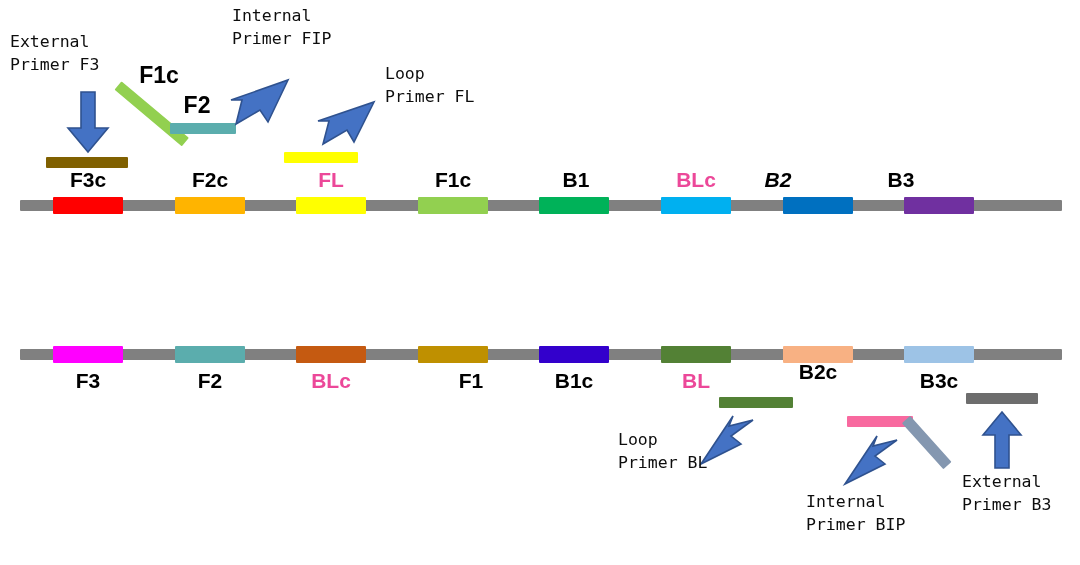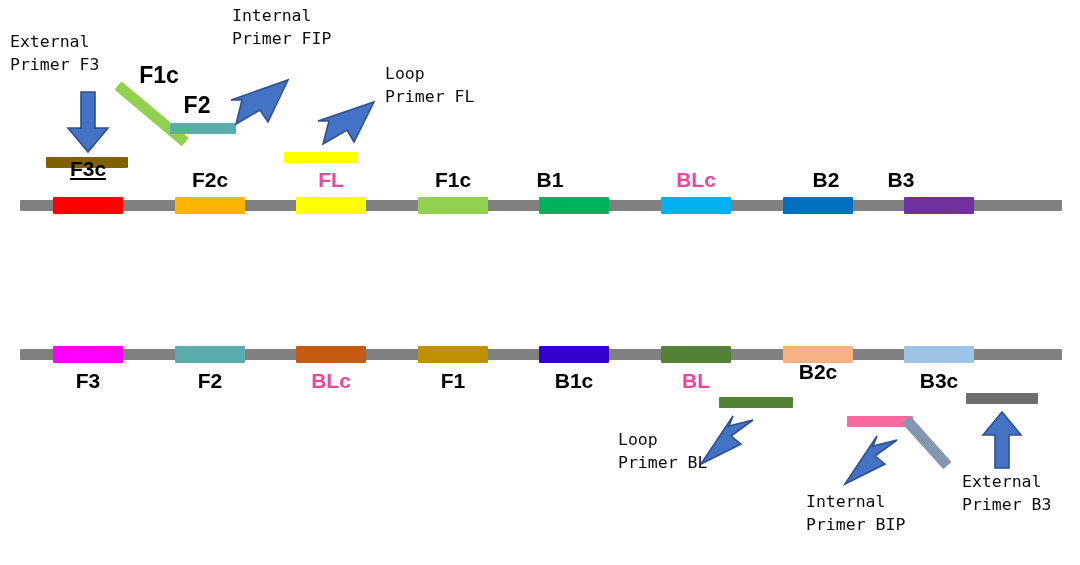--- a/index.html
+++ b/index.html
@@ -80,48 +80,48 @@
   <div class="arrow" style="left:314px;top:100px;">
     <svg width="62" height="50" viewBox="0 0 62 50">
       <polygon points="60,2 40,42 33,30 9,44 15,21 4,21" fill="#4472C4" stroke="#2F528F" stroke-width="1.6"></polygon>
     </svg>
   </div>
 
   <div class="strand-backbone" style="left:20px;top:200px;width:1042px;"></div>
 
   <div id="top-strand">
       <div class="seg" style="left: 53px; top: 197px; width: 70px; background: rgb(255, 0, 0);"></div>
-      <div class="seg-label" style="left: 28px; top: 157px; width: 120px; text-decoration: underline;">F3c</div>
+      <div class="seg-label" style="left: 28px; top: 168px; width: 120px;">F3c</div>
       <div class="seg" style="left: 175px; top: 197px; width: 70px; background: rgb(255, 180, 0);"></div>
       <div class="seg-label" style="left: 150px; top: 168px; width: 120px;">F2c</div>
       <div class="seg" style="left: 296px; top: 197px; width: 70px; background: rgb(255, 255, 0);"></div>
       <div class="seg-label muted" style="left: 271px; top: 168px; width: 120px;">FL</div>
       <div class="seg" style="left: 418px; top: 197px; width: 70px; background: rgb(146, 208, 80);"></div>
       <div class="seg-label" style="left: 393px; top: 168px; width: 120px;">F1c</div>
       <div class="seg" style="left: 539px; top: 197px; width: 70px; background: rgb(0, 178, 89);"></div>
-      <div class="seg-label" style="left: 490px; top: 168px; width: 120px;">B1</div>
+      <div class="seg-label" style="left: 516px; top: 168px; width: 120px;">B1</div>
       <div class="seg" style="left: 661px; top: 197px; width: 70px; background: rgb(0, 176, 240);"></div>
       <div class="seg-label muted" style="left: 636px; top: 168px; width: 120px;">BLc</div>
       <div class="seg" style="left: 783px; top: 197px; width: 70px; background: rgb(0, 112, 192);"></div>
-      <div class="seg-label" style="left: 766px; top: 168px; width: 120px;">B2</div>
+      <div class="seg-label" style="left: 718px; top: 168px; width: 120px; font-style: italic;">B2</div>
       <div class="seg" style="left: 904px; top: 197px; width: 70px; background: rgb(112, 48, 160);"></div>
       <div class="seg-label" style="left: 841px; top: 168px; width: 120px;">B3</div>
     </div>
 
   <div class="strand-backbone" style="left:20px;top:349px;width:1042px;"></div>
 
   <div id="bottom-strand">
       <div class="seg" style="left: 53px; top: 346px; width: 70px; background: rgb(255, 0, 255);"></div>
       <div class="seg-label" style="left: 28px; top: 369px; width: 120px;">F3</div>
       <div class="seg" style="left: 175px; top: 346px; width: 70px; background: rgb(91, 173, 173);"></div>
       <div class="seg-label" style="left: 150px; top: 369px; width: 120px;">F2</div>
       <div class="seg" style="left: 296px; top: 346px; width: 70px; background: rgb(197, 90, 17);"></div>
       <div class="seg-label muted" style="left: 271px; top: 369px; width: 120px;">BLc</div>
       <div class="seg" style="left: 418px; top: 346px; width: 70px; background: rgb(191, 144, 0);"></div>
-      <div class="seg-label" style="left: 393px; top: 369px; width: 120px;">F1</div>
+      <div class="seg-label" style="left: 411px; top: 369px; width: 120px;">F1</div>
       <div class="seg" style="left: 539px; top: 346px; width: 70px; background: rgb(51, 0, 204);"></div>
       <div class="seg-label" style="left: 514px; top: 369px; width: 120px; text-align: center;">B1c</div>
       <div class="seg" style="left: 661px; top: 346px; width: 70px; background: rgb(83, 129, 53);"></div>
       <div class="seg-label muted" style="left: 636px; top: 369px; width: 120px;">BL</div>
       <div class="seg" style="left: 783px; top: 346px; width: 70px; background: rgb(248, 177, 131);"></div>
       <div class="seg-label" style="left: 758px; top: 360px; width: 120px;">B2c</div>
       <div class="seg" style="left: 904px; top: 346px; width: 70px; background: rgb(157, 195, 230);"></div>
       <div class="seg-label" style="left: 879px; top: 369px; width: 120px;">B3c</div>
     </div>
 

